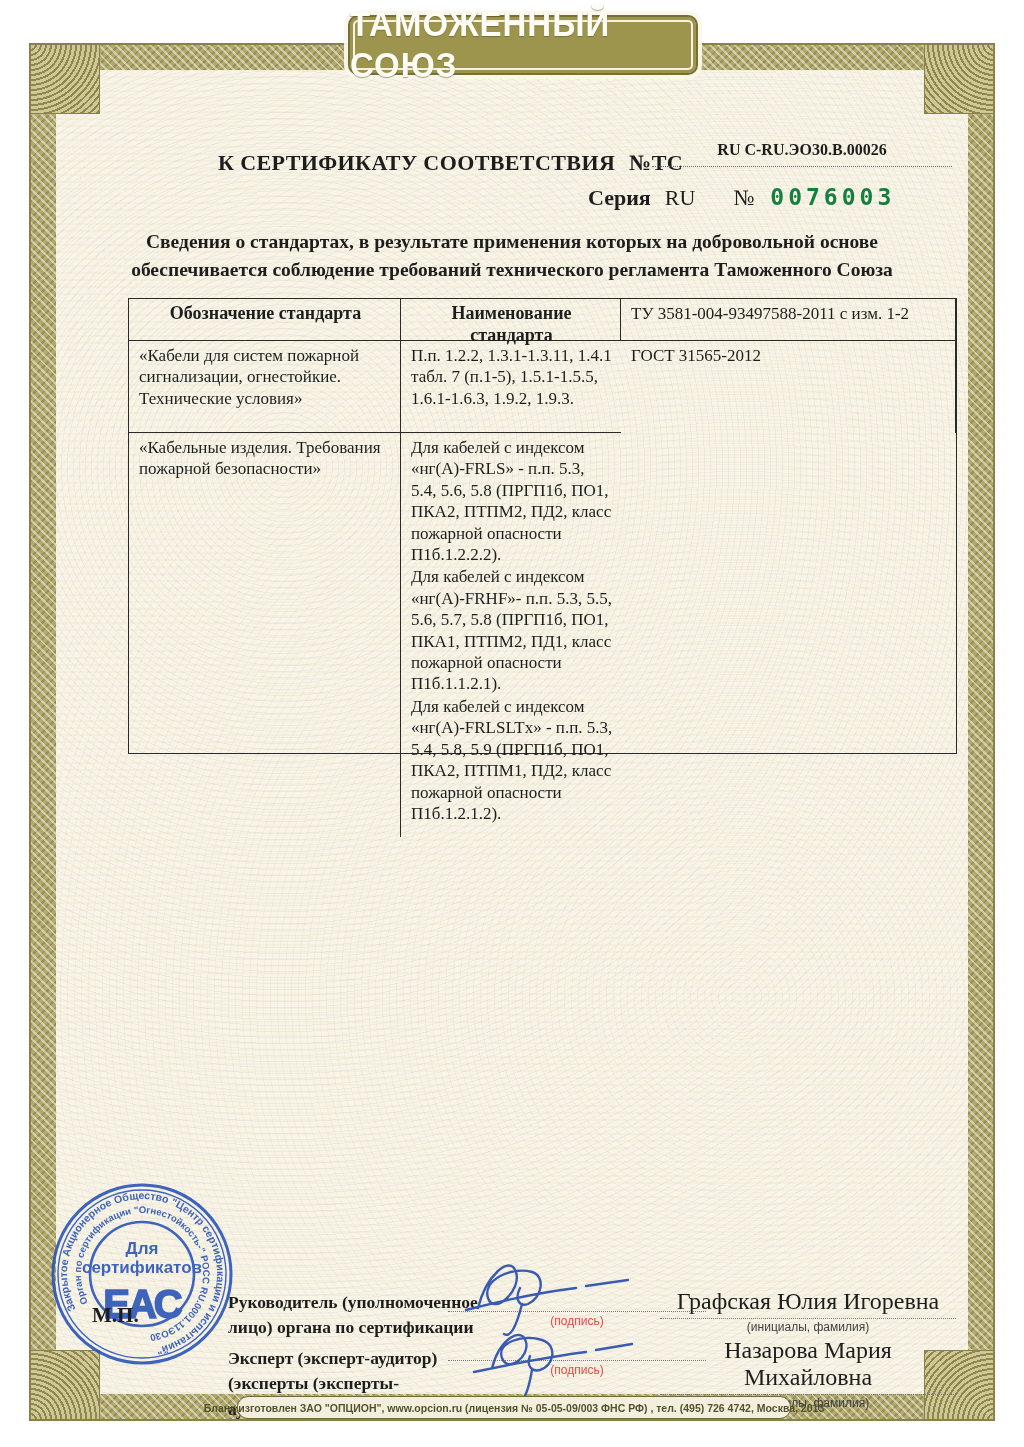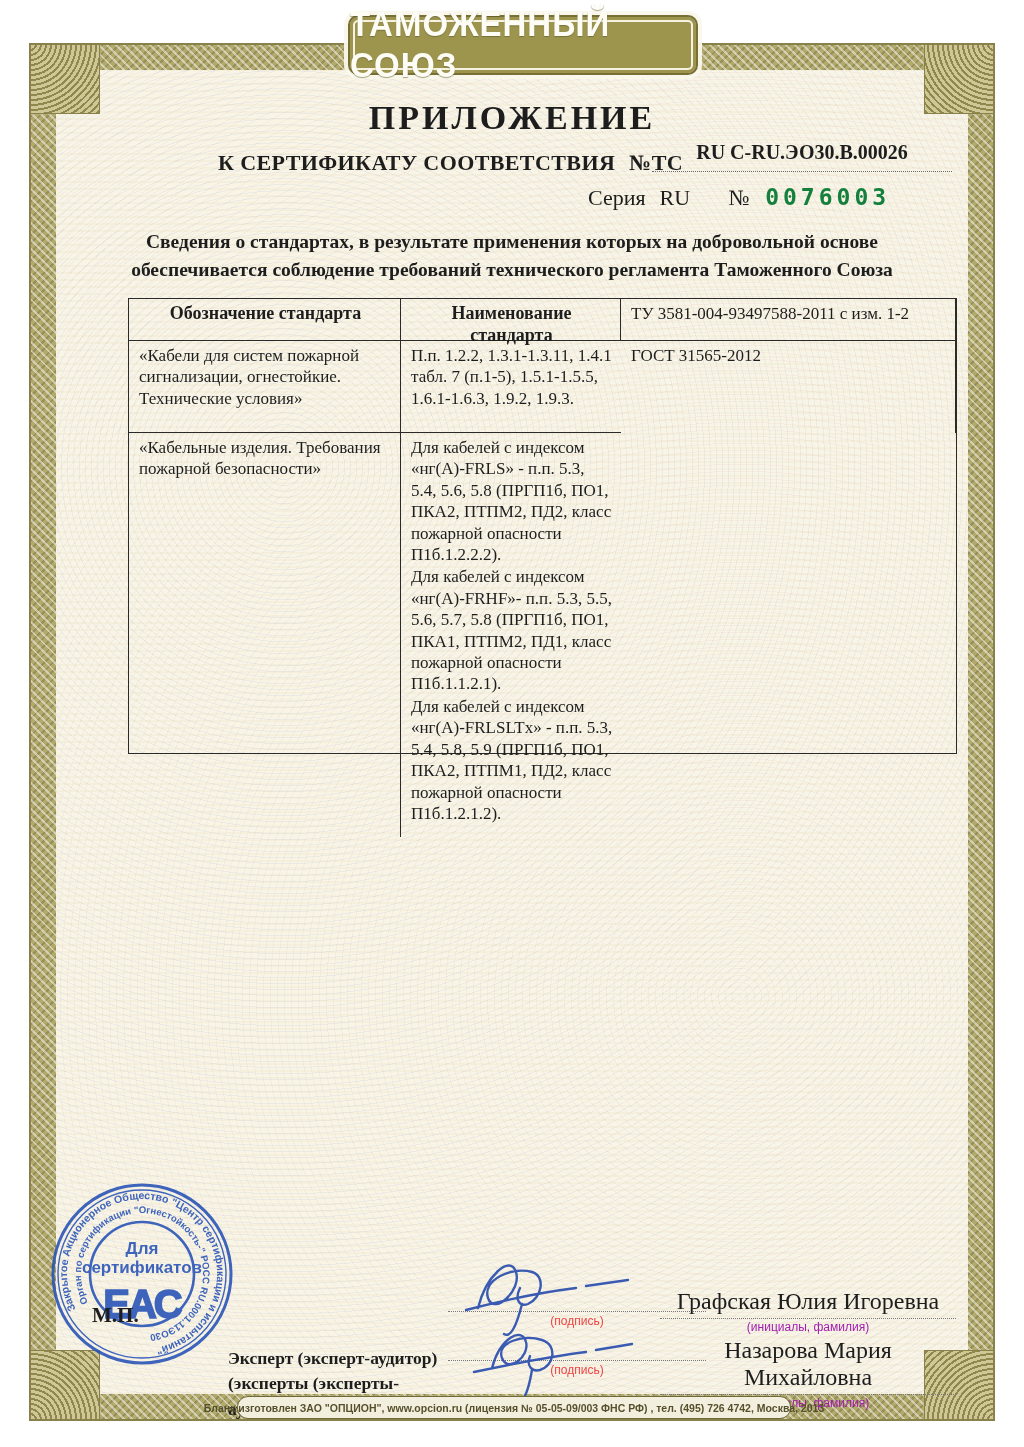--- a/index.html
+++ b/index.html
@@ -36,23 +36,23 @@
     display:flex;align-items:center;justify-content:flex-start;}
   .banner span{font-family:"Liberation Sans", sans-serif;font-weight:bold;font-size:33px;
     color:#fdfdf6;letter-spacing:1px;transform:scaleY(1.08);text-shadow:0 1px 1px rgba(90,84,40,.55);}
 
   
   .doc-title{position:absolute;left:0;right:0;top:99px;text-align:center;
     font-size:34px;font-weight:bold;letter-spacing:3px;}
   .cert-label{position:absolute;left:218px;top:150px;font-size:22px;font-weight:bold;letter-spacing:.4px;}
   .cert-ts{margin-left:14px;}
   .cert-number{position:absolute;left:652px;top:141px;width:300px;text-align:center;
-    font-size:20px;font-weight:bold;border-bottom:1.5px dotted #6b6b6b;padding-bottom:7px;}
+    font-size:16px;font-weight:bold;border-bottom:1.5px dotted #6b6b6b;padding-bottom:7px;}
   .series-row{position:absolute;left:588px;top:184px;font-size:22px;}
-  .series-row .lbl{font-weight:normal;}
+  .series-row .lbl{font-weight:bold;}
   .series-ru{margin-left:14px;}
   .no-sign{margin-left:38px;}
   .blank-no{margin-left:16px;font-family:"DejaVu Sans Mono", monospace;font-weight:bold;
     font-size:23px;color:#15803d;letter-spacing:4px;}
 
   .intro{position:absolute;left:90px;top:228px;width:844px;text-align:center;
     font-size:19.5px;font-weight:bold;line-height:1.42;}
 
   
   .std-table{position:absolute;left:128px;top:298px;width:827px;height:454px;
@@ -77,21 +77,21 @@
   .sline1{top:1295px;height:16px;}
   .sline2{top:1344px;height:16px;}
   .sig-sub{position:absolute;left:448px;width:258px;text-align:center;
     font-family:"Liberation Sans", sans-serif;font-size:12px;color:#ef4444;}
   .ssub1{top:1314px;}
   .ssub2{top:1363px;}
   .name-block{position:absolute;left:660px;width:296px;text-align:center;}
   .nb1{top:1288px;}
   .nb2{top:1337px;}
   .name{font-size:24px;border-bottom:1.5px dotted #777;padding-bottom:3px;}
-  .name-sub{font-family:"Liberation Sans", sans-serif;font-size:12px;color:#a21caf;margin-top:1px;}
+  .name-sub{font-family:"Liberation Sans", sans-serif;font-size:12px;color:#404040;margin-top:1px;}
   .sig-ink{position:absolute;left:440px;top:1242px;z-index:8;}
 
   
   .footer-pill{position:absolute;left:237px;top:1396px;width:552px;height:21px;z-index:8;
     background:#f3efde;border:1.5px solid #6f6838;border-radius:11px;
     display:flex;align-items:center;justify-content:center;}
   .footer-pill span{font-family:"Liberation Sans", sans-serif;font-size:10.5px;font-weight:bold;
     color:#55502c;white-space:nowrap;}
 </style>
 </head>
@@ -106,21 +106,20 @@
     <div class="corner c-br"></div>
     <div class="inner"></div>
   </div>
 
   <div class="banner">
     <span>ТАМОЖЕННЫЙ СОЮЗ</span>
   </div>
 
   <div class="content">
 
-    <div class="doc-title">ПРИЛОЖЕНИЕ</div>
 
     <div class="cert-label">
       <span>К СЕРТИФИКАТУ СООТВЕТСТВИЯ</span><span class="cert-ts">№ТС</span>
     </div>
     <div class="cert-number">RU C-RU.ЭО30.В.00026</div>
 
     <div class="series-row">
       <span class="lbl">Серия</span><span class="series-ru">RU</span><span class="no-sign">№</span><span class="blank-no">0076003</span>
     </div>
 
@@ -164,20 +163,21 @@
         </text>
       </g>
       <g fill="#2a55b8" text-anchor="middle" font-family="Liberation Sans, sans-serif" font-weight="bold">
         <text x="92" y="72" font-size="17">Для</text>
         <text x="92" y="91" font-size="17">сертификатов</text>
         <text x="92" y="136" font-size="40" letter-spacing="-2" stroke="#2a55b8" stroke-width="1.6">ЕАС</text>
       </g>
     </svg>
     <div class="mp">М.П.</div>
 
+    <div class="sig-label sl1">Руководитель (уполномоченное лицо) органа по сертификации</div>
     <div class="sig-line sline1"></div>
     <div class="sig-sub ssub1">(подпись)</div>
     <div class="name-block nb1">
       <div class="name">Графская Юлия Игоревна</div>
       <div class="name-sub">(инициалы, фамилия)</div>
     </div>
 
     <div class="sig-label sl2">Эксперт (эксперт-аудитор) (эксперты (эксперты-аудиторы))</div>
     <div class="sig-line sline2"></div>
     <div class="sig-sub ssub2">(подпись)</div>

